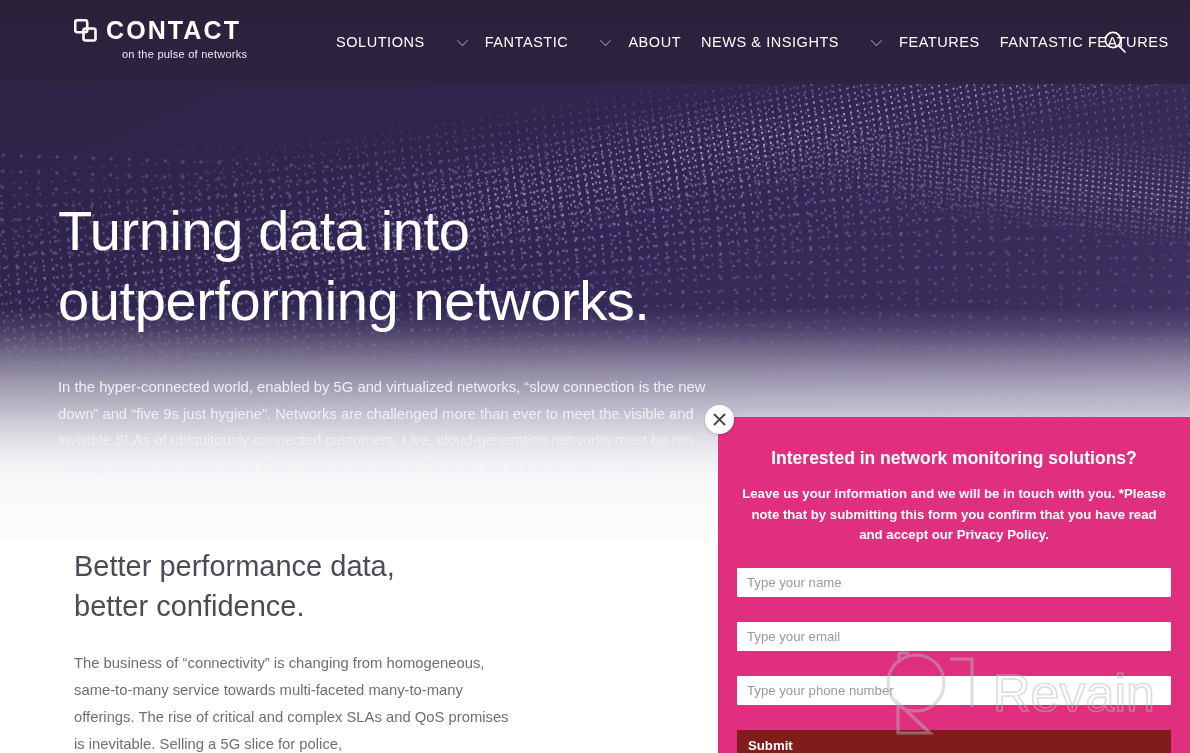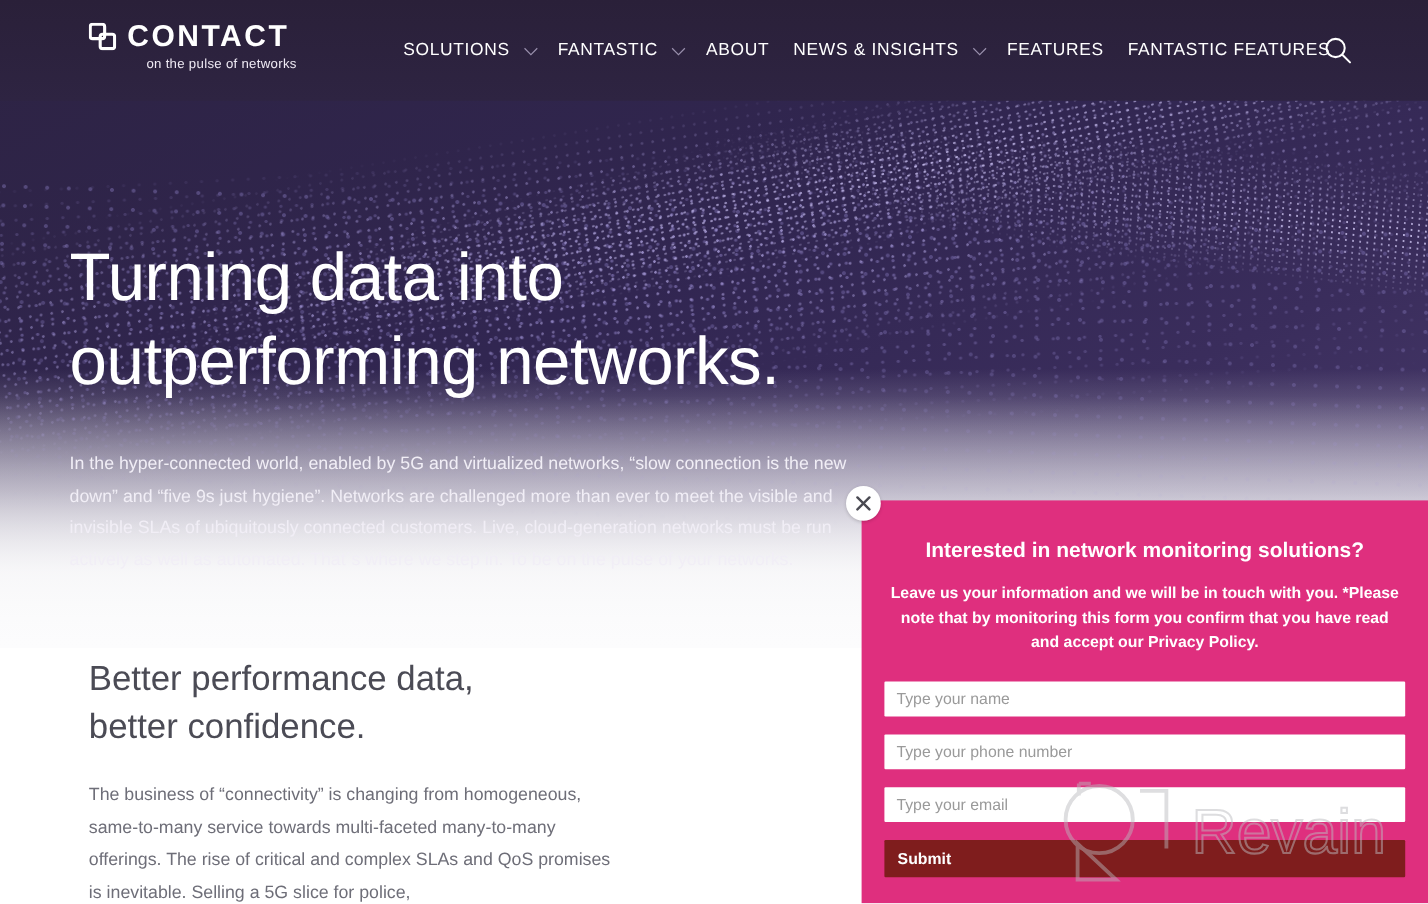--- a/index.html
+++ b/index.html
@@ -149,20 +149,21 @@
   }
   .nav-item {
     display: flex;
     align-items: center;
     color: #ffffff;
     font-size: 14.5px;
     font-weight: 500;
     letter-spacing: .55px;
     cursor: pointer;
     white-space: nowrap;
+    gap: 20px;
   }
   .nav-item + .nav-item { margin-left: 20px; }
   .nav-label { padding: 4px 0; }
   .nav-caret {
     display: inline-block;
     margin-left: 12px;
     width: 8px; height: 8px;
     border-right: 1.4px solid rgba(190,180,210,0.75);
     border-bottom: 1.4px solid rgba(190,180,210,0.75);
     transform: rotate(45deg) translateY(-2px);
@@ -251,21 +252,21 @@
     display: block;
     width: 434px;
     height: 29px;
     background: #ffffff;
     border: none;
     outline: none;
     padding: 0 10px;
     font-family: "Liberation Sans", sans-serif;
     font-size: 13.2px;
     color: #6d28d9;
-    margin-bottom: 15px;
+    margin-bottom: 25px;
     border-radius: 1px;
   }
   .field::placeholder { color: #9a9a9a; }
   .submit-btn {
     display: block;
     width: 434px;
     height: 31px;
     background: #7f1d1d;
     border: none;
     color: #ffffff;
@@ -362,25 +363,25 @@
   <div class="sec2">
     <h2 class="sec2-title">
       <span>Better performance data,</span><br>
       <span>better confidence.</span>
     </h2>
     <p class="sec2-para">The business of “connectivity”  is changing from homogeneous, same-to-many service towards multi-faceted many-to-many offerings. The rise of critical and complex SLAs and QoS promises is inevitable. Selling a 5G slice for police,</p>
   </div>
 
   <div class="popup">
     <div class="popup-heading">Interested in network monitoring solutions?</div>
-    <div class="popup-sub">Leave us your information and we will be in touch with you. *Please note that by monitoring this form you confirm that you have read and accept our Privacy Policy.</div>
+    <div class="popup-sub">Leave us your information and we will be in touch with you. *Please note that by submitting this form you confirm that you have read and accept our Privacy Policy.</div>
     <div class="popup-form">
       <input class="field" type="text" placeholder="Type your name" style="">
+      <input class="field" type="text" placeholder="Type your email" style="">
       <input class="field" type="text" placeholder="Type your phone number" style="">
-      <input class="field" type="text" placeholder="Type your email" style="">
       <button class="submit-btn">Submit</button>
     </div>
   </div>
 
   <div class="popup-close">
     <svg width="15" height="15" viewBox="0 0 15 15">
       <line x1="2.5" y1="2.5" x2="12.5" y2="12.5" stroke="#4a4a52" stroke-width="2" stroke-linecap="round"></line>
       <line x1="12.5" y1="2.5" x2="2.5" y2="12.5" stroke="#4a4a52" stroke-width="2" stroke-linecap="round"></line>
     </svg>
   </div>

